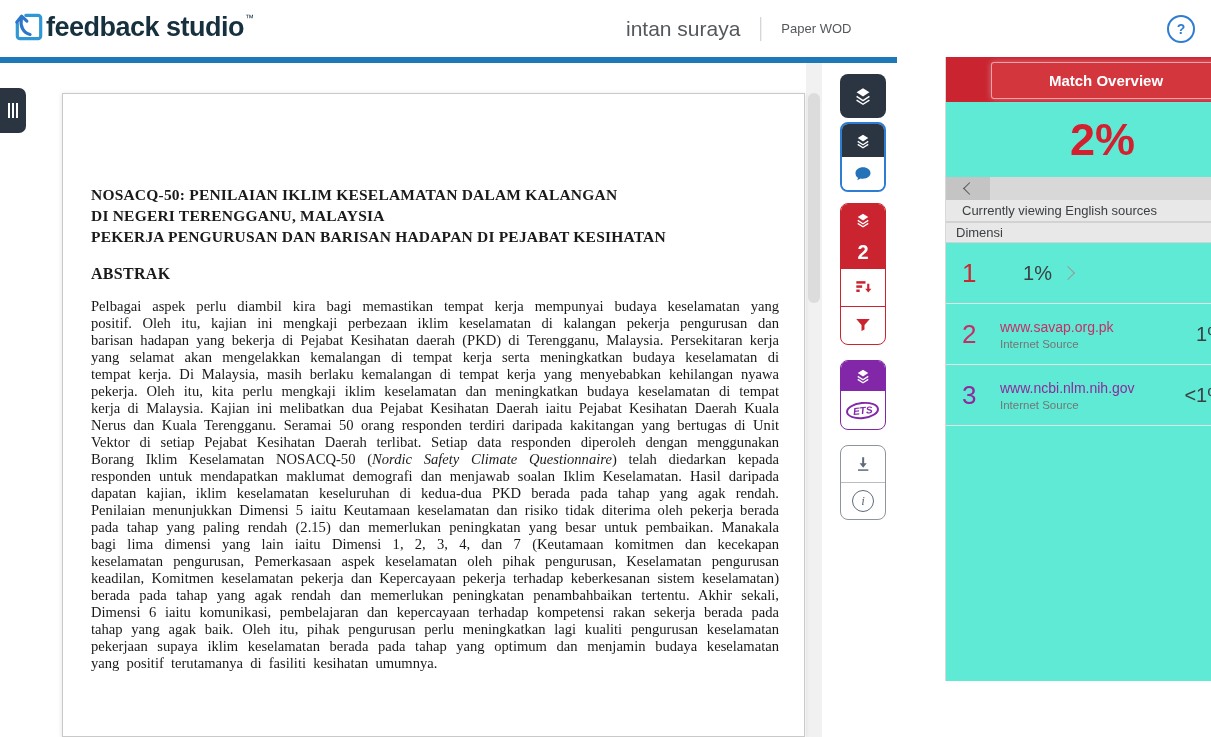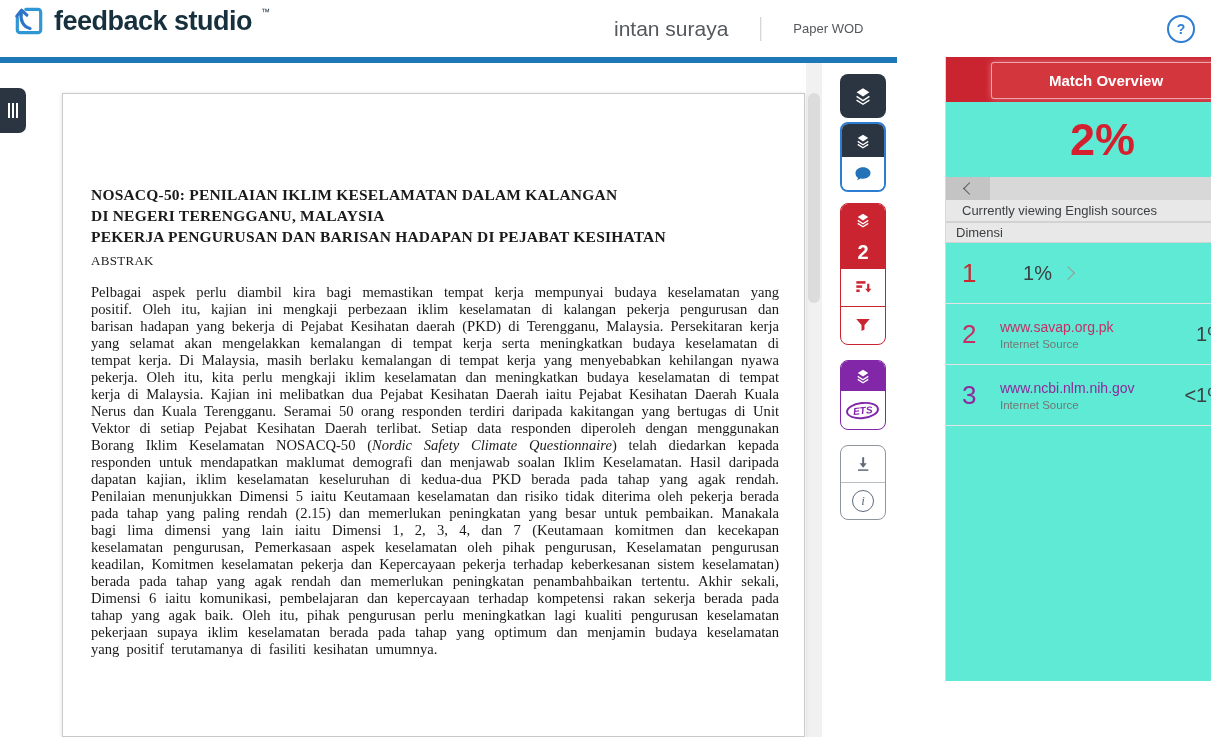--- a/index.html
+++ b/index.html
@@ -1,42 +1,42 @@
 <!DOCTYPE html>
 <html style="--top_bar_blue: #1e78b8; --navy: #2b3441; --accent_blue: #2d7dd2; --bubble_blue: #2472b8; --red: #ca2430; --red_button: #d4363e; --score_red: #d41f2f; --purple: #8127a8; --logo_text: #16303e;"><head>
 <meta charset="utf-8">
 <style>
   html,body{margin:0;padding:0;}
   body{font-family:"Liberation Sans",sans-serif;}
   #app{position:relative;width:1211px;height:737px;overflow:hidden;background:#ffffff;}
 
   
   .header{position:absolute;left:0;top:0;width:1211px;height:57px;background:#fff;}
-  .logo{position:absolute;left:12px;top:4px;display:flex;align-items:center;gap:8px;}
+  .logo{position:absolute;left:12px;top:10px;display:flex;align-items:center;}
   .logo-text{font-size:27px;font-weight:700;color:var(--logo_text);letter-spacing:-0.5px;}
   .logo-tm{font-size:9px;color:var(--logo_text);vertical-align:top;position:relative;top:-9px;left:1px;}
-  .header-center{position:absolute;left:61%;top:0;height:57px;transform:translateX(-50%);display:flex;align-items:center;gap:32px;}
+  .header-center{position:absolute;left:61%;top:0;height:57px;transform:translateX(-50%);display:flex;align-items:center;gap:20px;}
   .student-name{font-size:21px;color:#54585c;}
   .header-divider{width:1px;height:24px;background:#c9c9c9;}
   .paper-title{font-size:13px;color:#54585c;}
   .help-btn{position:absolute;right:16px;top:15px;width:24px;height:24px;border:2px solid var(--accent_blue);border-radius:50%;color:var(--accent_blue);font-size:14px;font-weight:700;display:flex;align-items:center;justify-content:center;cursor:pointer;}
 
   .blue-bar{position:absolute;left:0;top:57px;width:897px;height:6px;background:var(--top_bar_blue);}
 
   
   .left-tab{position:absolute;left:0;top:88px;width:26px;height:45px;background:var(--navy);border-radius:0 7px 7px 0;display:flex;align-items:center;justify-content:center;gap:2px;cursor:pointer;}
   .left-tab i{display:block;width:2px;height:15px;background:#fff;}
 
   
   .scroll-track{position:absolute;left:806px;top:63px;width:16px;height:674px;background:#f1f1f1;}
   .scroll-thumb{position:absolute;left:2px;top:30px;width:12px;height:210px;background:#dcdcdc;border-radius:7px;}
   .page{position:absolute;left:62px;top:93px;width:743px;height:644px;background:#fff;border:1px solid #c9c9c9;box-shadow:0 1px 5px rgba(0,0,0,0.12);box-sizing:border-box;padding:90px 25px 0 28px;overflow:hidden;}
   .doc{font-family:"Liberation Serif",serif;color:#1a1a1a;}
   .doc-title{font-weight:700;font-size:15.5px;line-height:21px;text-align:left;letter-spacing:0.2px;}
-  .abstract-heading{font-weight:400;font-size:13px;margin-top:6px;letter-spacing:0.3px;}
+  .abstract-heading{font-weight:700;font-size:16px;margin-top:18px;letter-spacing:0.3px;}
   .doc-body{margin-top:15px;font-size:14.6px;line-height:17px;text-align:justify;word-spacing:3.5px;}
   .doc-body .it{font-style:italic;}
 
   
   .tbtn{position:absolute;left:840px;width:46px;box-sizing:border-box;border-radius:8px;cursor:pointer;}
   .tbtn-dark{background:var(--navy);display:flex;align-items:center;justify-content:center;}
   .seg{display:flex;align-items:center;justify-content:center;}
   .btn-layers1{top:74px;height:44px;}
   .btn-active{top:122px;height:70px;border:2px solid var(--accent_blue);overflow:hidden;background:#fff;padding:0;display:flex;flex-direction:column;}
   .btn-active .top{background:var(--navy);height:33px;}

